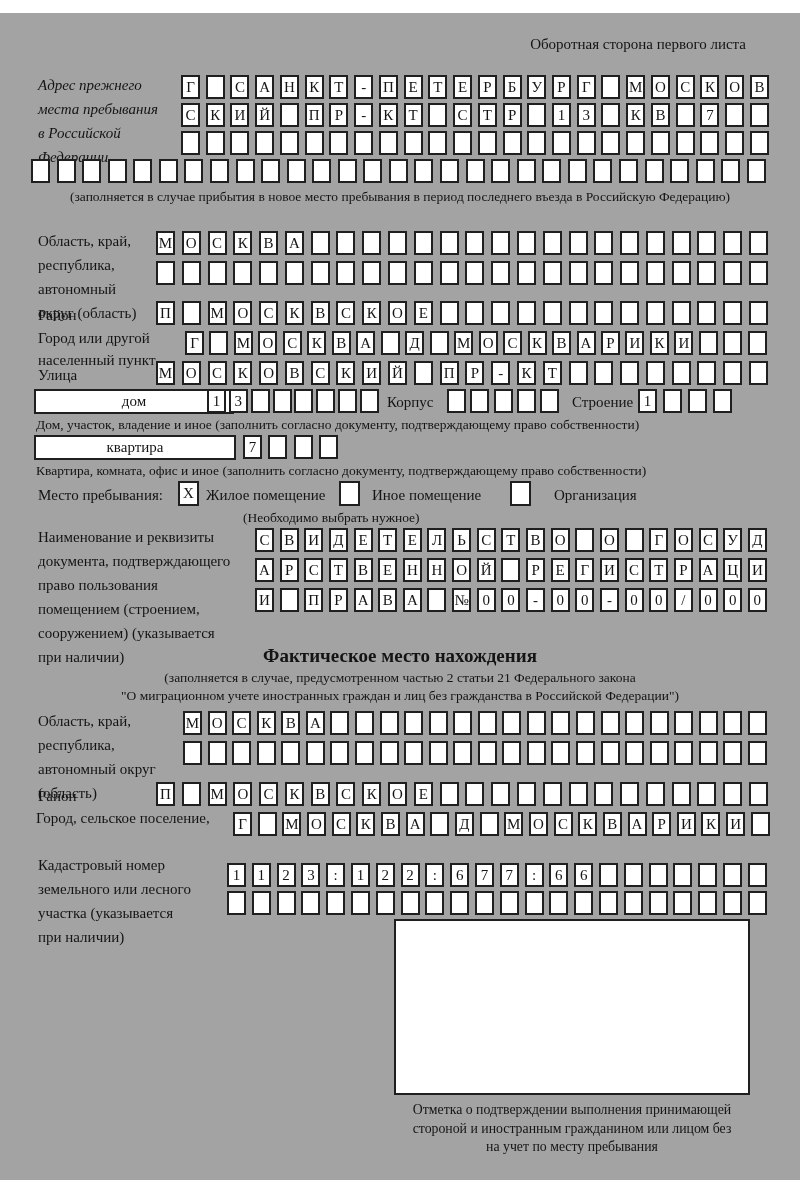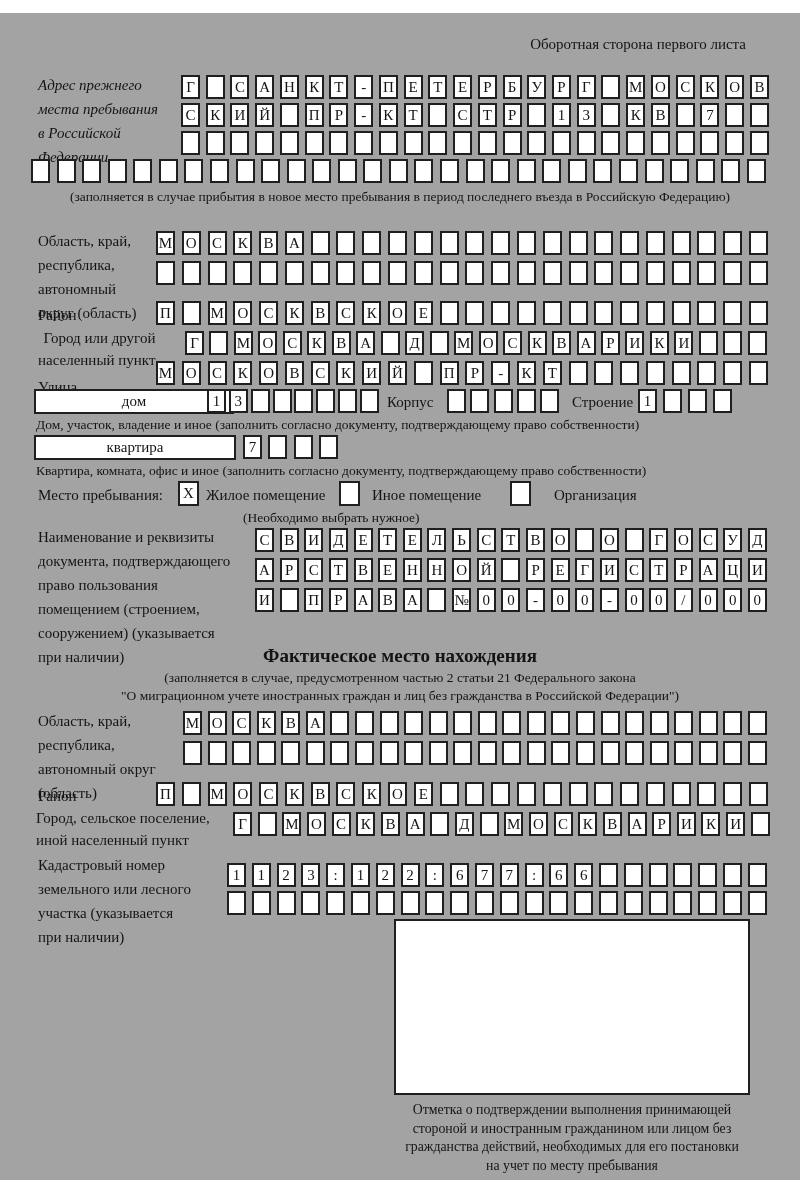--- a/index.html
+++ b/index.html
@@ -242,21 +242,21 @@
       <span class="cell"></span>
       <span class="cell"></span>
       <span class="cell"></span>
       <span class="cell"></span>
       <span class="cell"></span>
       <span class="cell"></span>
       <span class="cell"></span>
       <span class="cell"></span>
     </div>
 
-  <div class="abs" style="left:38px; top:314px;text-align:right;">
+  <div class="abs" style="left:38px; top:314px;">
     <div class="lbl" style="line-height:22px;">Город или другой</div>
     <div class="lbl" style="line-height:22px;">населенный пункт</div>
   </div>
   <div class="boxrow" style="left:185px; top:318px; width:582px;">
       <span class="cell">Г</span>
       <span class="cell"></span>
       <span class="cell">М</span>
       <span class="cell">О</span>
       <span class="cell">С</span>
       <span class="cell">К</span>
@@ -273,21 +273,21 @@
       <span class="cell">А</span>
       <span class="cell">Р</span>
       <span class="cell">И</span>
       <span class="cell">К</span>
       <span class="cell">И</span>
       <span class="cell"></span>
       <span class="cell"></span>
       <span class="cell"></span>
     </div>
 
-  <div class="abs lbl" style="left:38px; top:362px;">Улица</div>
+  <div class="abs lbl" style="left:38px; top:350px;">Улица</div>
   <div class="boxrow" style="left:156px; top:348px; width:612px;">
       <span class="cell">М</span>
       <span class="cell">О</span>
       <span class="cell">С</span>
       <span class="cell">К</span>
       <span class="cell">О</span>
       <span class="cell">В</span>
       <span class="cell">С</span>
       <span class="cell">К</span>
       <span class="cell">И</span>
@@ -530,21 +530,20 @@
       <span class="cell"></span>
       <span class="cell"></span>
       <span class="cell"></span>
       <span class="cell"></span>
       <span class="cell"></span>
       <span class="cell"></span>
     </div>
 
   <div class="abs" style="left:36px; top:794px;">
     <div class="lbl" style="line-height:22px;">Город, сельское поселение,</div>
-    <div class="lbl" style="line-height:22px;">иной населенный пункт</div>
   </div>
   <div class="boxrow" style="left:233px; top:799px; width:537px;">
       <span class="cell">Г</span>
       <span class="cell"></span>
       <span class="cell">М</span>
       <span class="cell">О</span>
       <span class="cell">С</span>
       <span class="cell">К</span>
       <span class="cell">В</span>
       <span class="cell">А</span>
@@ -616,17 +615,16 @@
       <span class="cell"></span>
       <span class="cell"></span>
       <span class="cell"></span>
       <span class="cell"></span>
     </div>
 
   <div class="stamp" style="left:394px; top:906px; width:356px; height:176px;"></div>
   <div class="abs" style="left:384px; top:1088px; width:376px;">
     <div class="cap-line">Отметка о подтверждении выполнения принимающей</div>
     <div class="cap-line">стороной и иностранным гражданином или лицом без</div>
-    <div class="cap-line">гражданства действий, необходимых для его постановки</div>
     <div class="cap-line">на учет по месту пребывания</div>
   </div>
 
 </div>
 
 </body></html>

